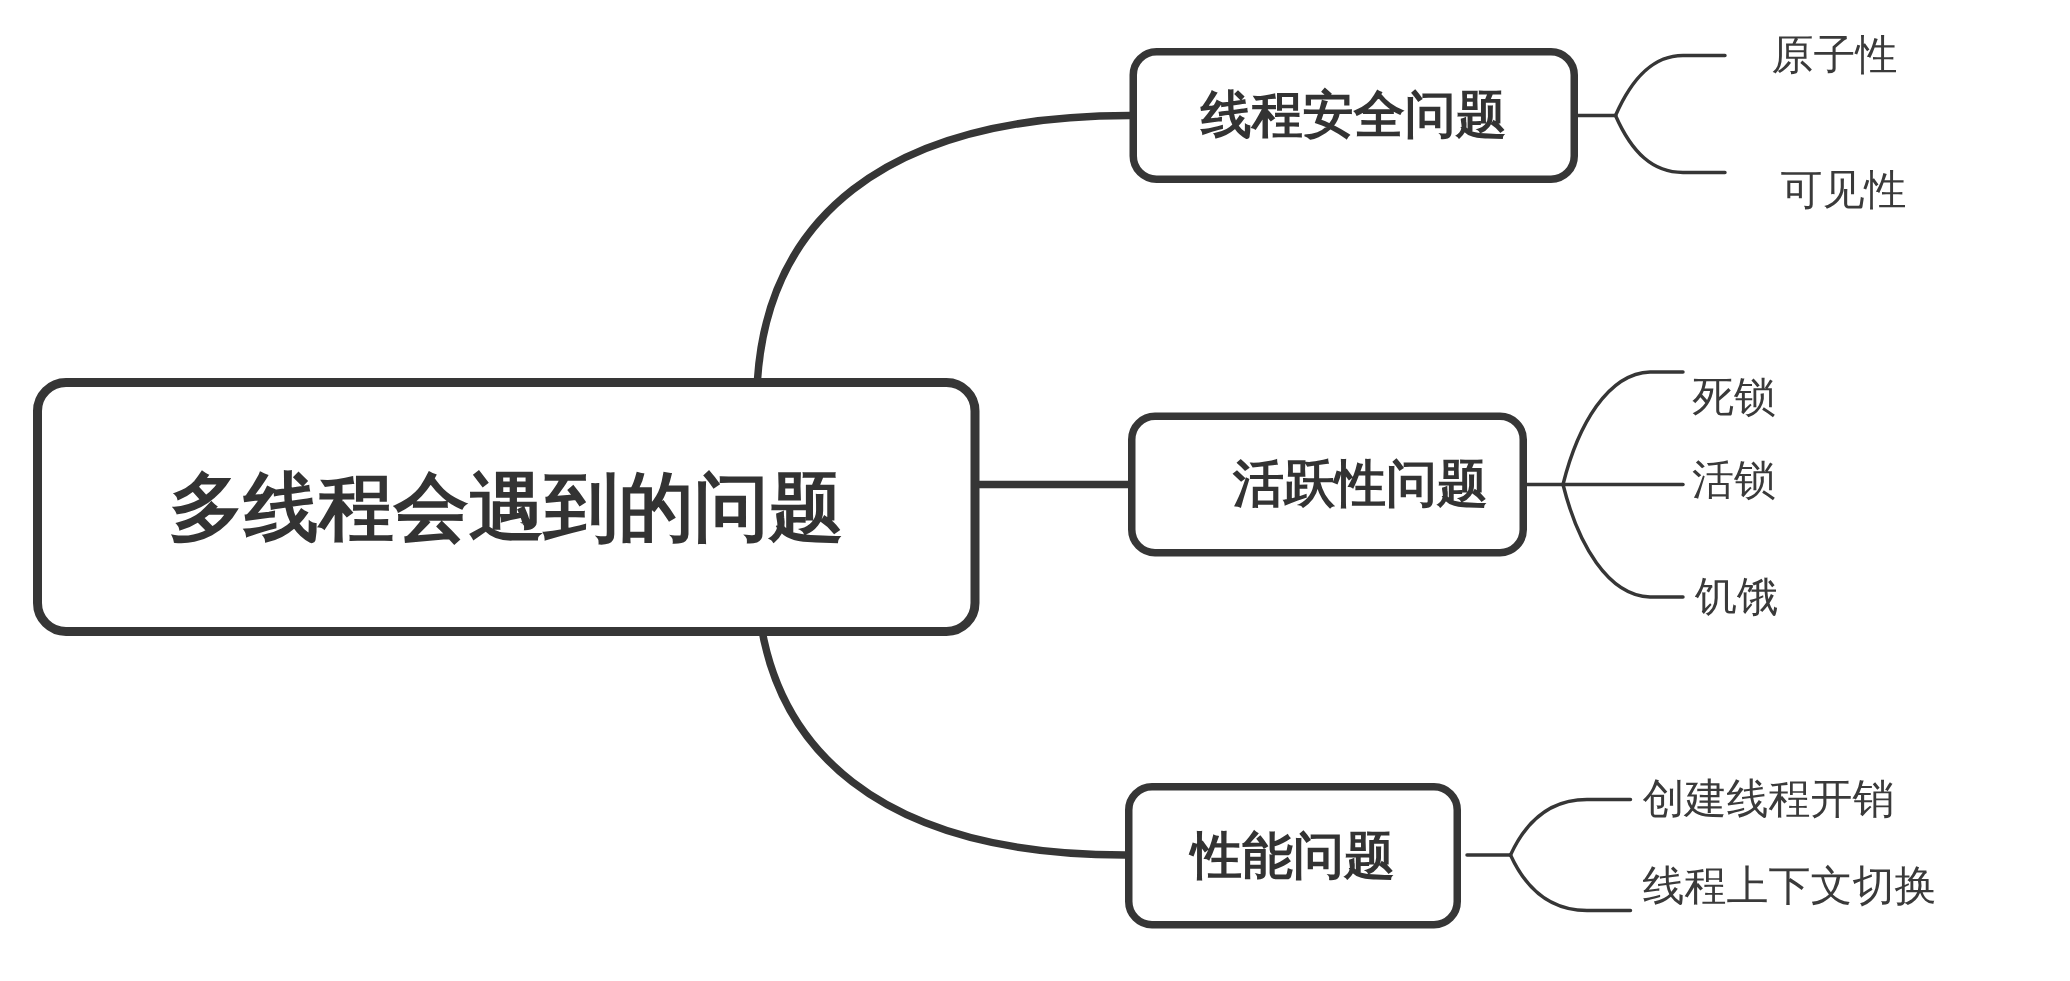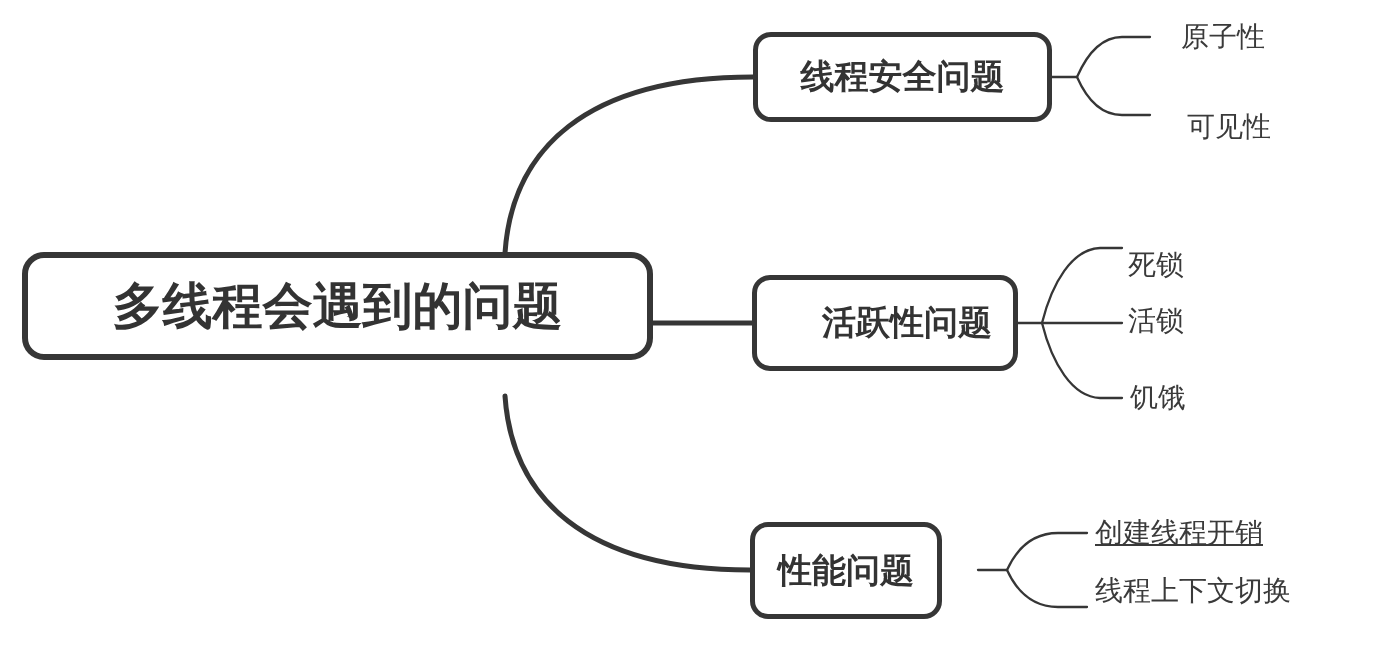--- a/index.html
+++ b/index.html
@@ -33,47 +33,47 @@
     position:absolute;
     display:flex;align-items:center;justify-content:center;
     background:var(--background);
     border-radius:18px;
     color:var(--node-text);
     font-weight:bold;
     white-space:nowrap;
     z-index:2;
   }
   .node-root{
-    left:22px;top:252px;width:631px;height:108px;
+    left:22px;top:252px;width:631px;height:172px;
     border:6px solid var(--stroke);
     border-radius:22px;
     font-size:50px;
   }
   .node-branch{
     border:5px solid var(--stroke);
     font-size:34px;
   }
   .node-b1{left:753px;top:32px;width:299px;height:90px;justify-content:center;}
   .node-b2{left:752px;top:275px;width:266px;height:96px;padding-left:44px;}
-  .node-b3{left:750px;top:522px;width:192px;height:97px;}
+  .node-b3{left:750px;top:522px;width:224px;height:97px;}
   .leaf{
     position:absolute;
     transform:translateY(-50%);
     color:var(--leaf-text);
     font-size:28px;
     line-height:1;
     white-space:nowrap;
     z-index:2;
   }
   .leaf-atomicity{left:1181px;top:37px;}
   .leaf-visibility{left:1163px;top:127px;margin-left:24px;}
   .leaf-deadlock{left:1128px;top:248px;margin-top:17px;}
   .leaf-livelock{left:1128px;top:323px;font-family:Liberation Mono, monospace;}
   .leaf-starvation{left:1130px;top:398px;}
-  .leaf-creation{left:1095px;top:533px;text-decoration:underline;}
+  .leaf-creation{left:1095px;top:533px;}
   .leaf-context{left:1095px;top:591px;}
 </style>
 </head>
 <body>
 
 <div class="canvas">
 
   <svg class="edges" viewBox="0 0 1380 654" xmlns="http://www.w3.org/2000/svg">
 
     <path class="edge-main" d="M505 253 C512 150 585 77 753 77"></path>

